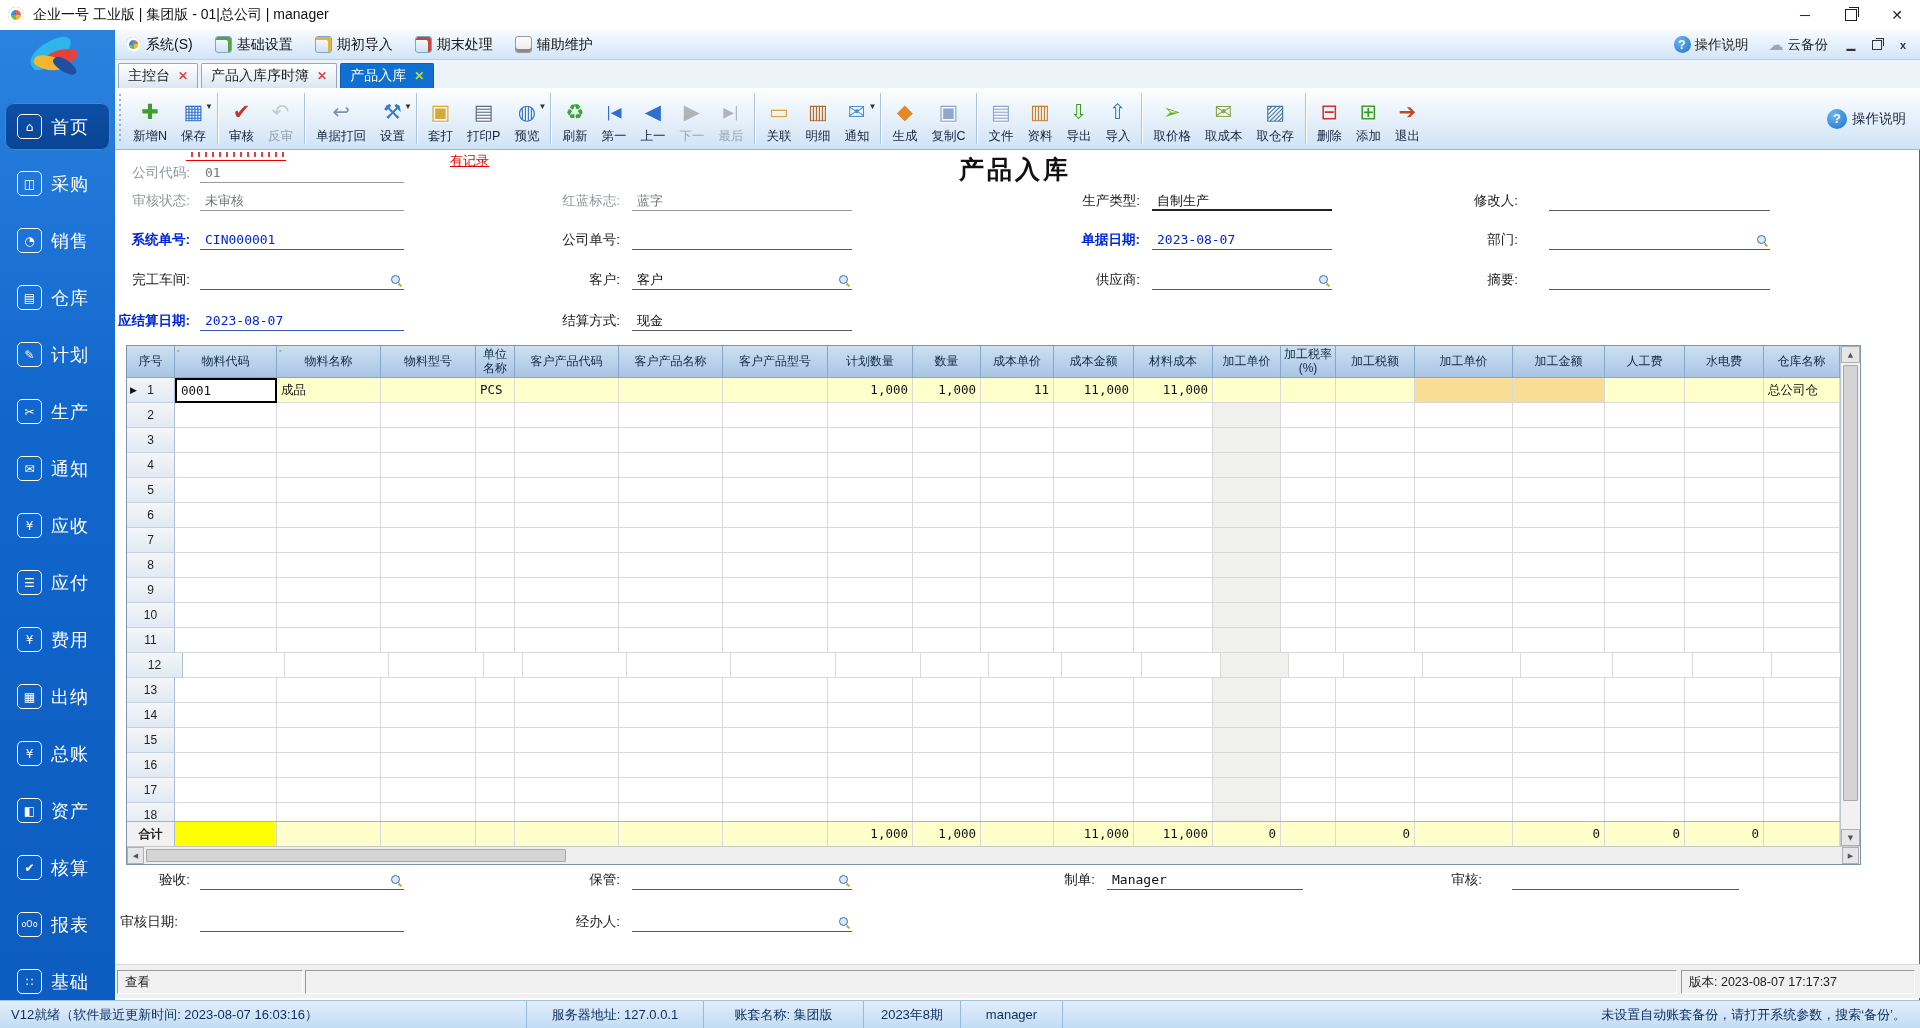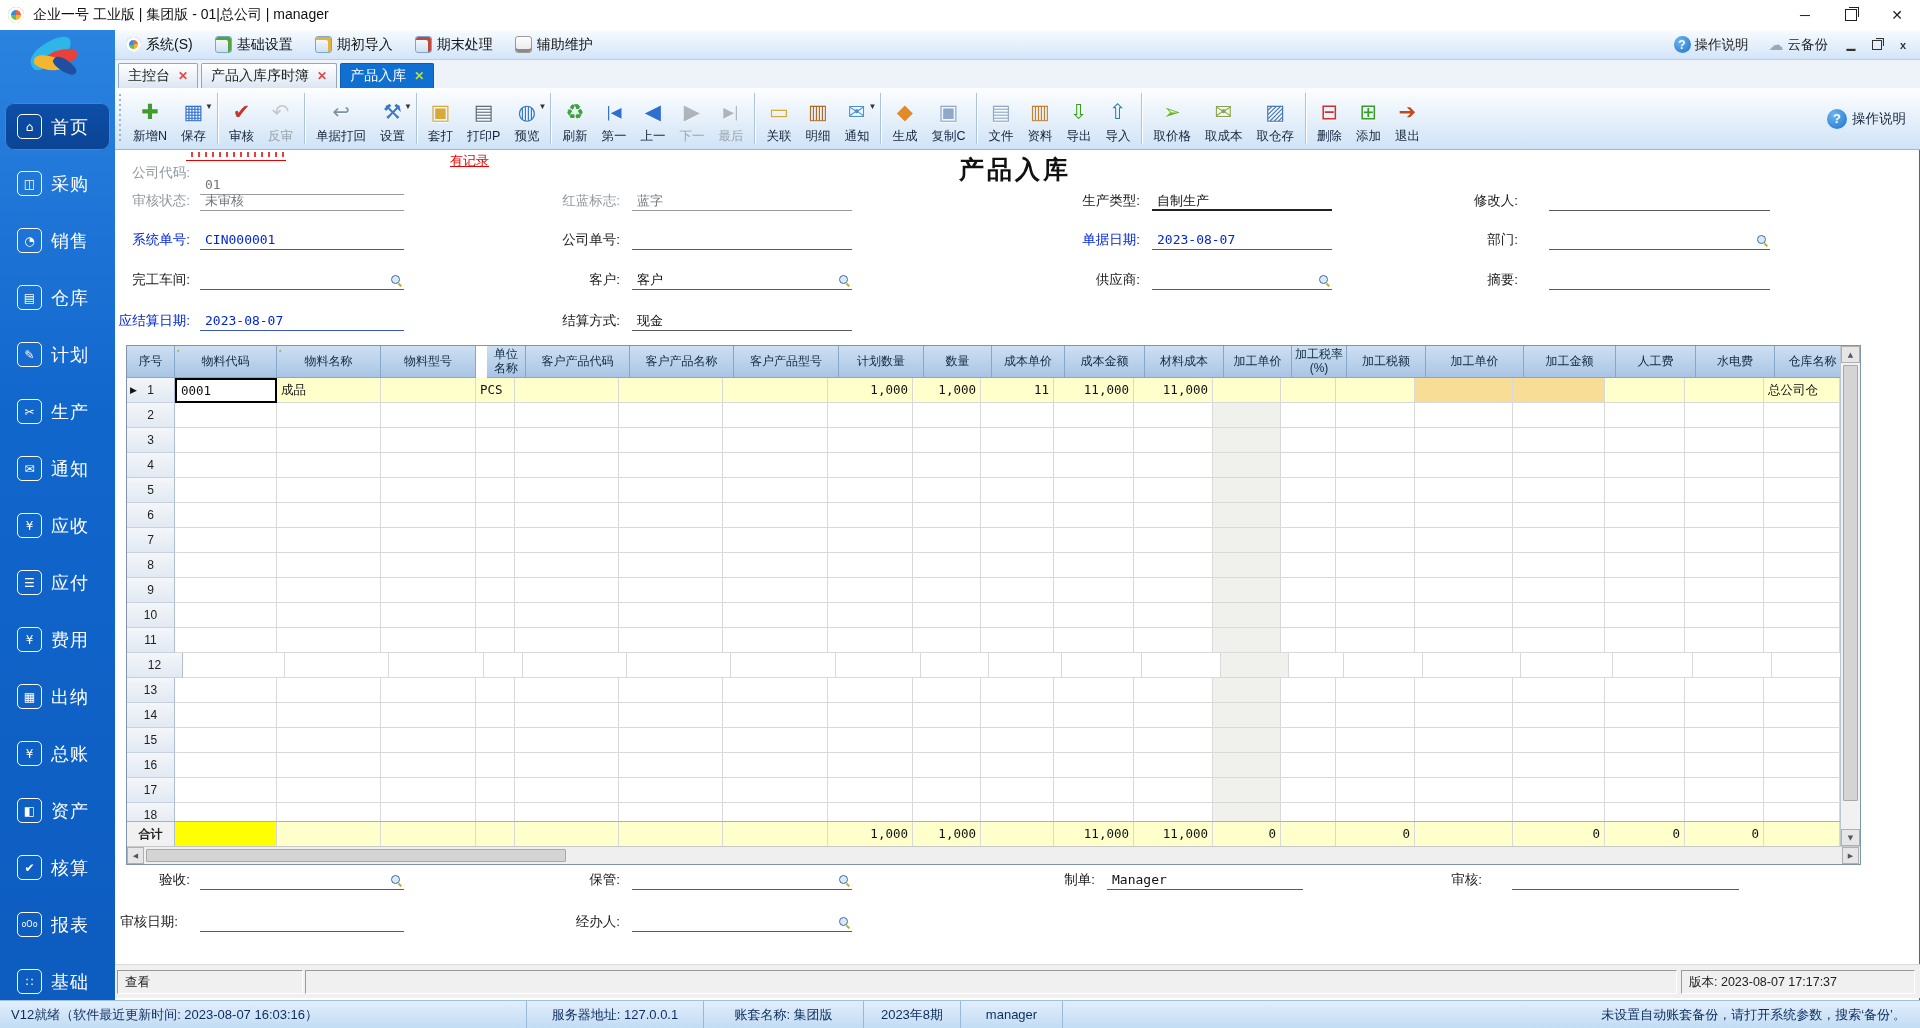--- a/index.html
+++ b/index.html
@@ -75,21 +75,21 @@
   .tb-btn.disabled .tb-ico{opacity:.45;filter:grayscale(1);}
   .tb-dd{position:absolute;right:0px;top:14px;font-size:8px;color:#333;}
   #tb-help{margin-left:auto;display:flex;align-items:center;gap:5px;padding-right:14px;font-size:13.5px;color:#16233c;cursor:pointer;}
   #tb-help .qmark{width:20px;height:20px;font-size:13px;}
 
   
   #form-layer{position:absolute;left:0;top:0;width:1920px;height:1028px;pointer-events:none;}
   #form-layer *{pointer-events:auto;}
   .f-label{position:absolute;width:175px;text-align:right;font-size:13.5px;line-height:20px;color:#1a1a1a;white-space:nowrap;}
   .f-label.muted{color:#8f969c;}
-  .f-label.blue{color:#0026d8;}
+  .f-label.blue{color:#0026d8;font-weight:bold;}
   .f-field{position:absolute;height:20px;border-bottom:1px solid #5a5a5a;font-size:13px;line-height:19px;box-sizing:border-box;
     font-family:"DejaVu Sans Mono","Liberation Mono",monospace;color:#111;padding-left:5px;}
   .f-field.muted{border-bottom-color:#9a9a9a;color:#70767c;}
   .f-field.blue{border-bottom-color:#3a56c4;color:#0026d8;}
   .f-field.strong{border-bottom:2px solid #222;}
   .lookup{position:absolute;right:2px;bottom:3px;width:11px;height:11px;cursor:pointer;}
   .lookup::before{content:"";position:absolute;left:0;top:0;width:7px;height:7px;border:1.5px solid #3a6ea5;border-radius:50%;background:#dce9f5;}
   .lookup::after{content:"";position:absolute;right:0px;bottom:0px;width:4px;height:1.8px;background:#caa23a;transform:rotate(45deg);}
   #form-title{position:absolute;left:930px;top:153px;width:170px;text-align:center;font-family:"DejaVu Serif","Liberation Serif",serif;
     font-size:25px;font-weight:bold;color:#111;letter-spacing:3px;}
@@ -436,21 +436,21 @@
       <span class="qmark">?</span>
       <span id="tb-help-label">操作说明</span>
     </div>
   </div>
 
   <div id="form-layer">
     <div class="red-clip"></div>
     <span id="record-flag">有记录</span>
     <div id="form-title">产品入库</div>
   <div class="f-label muted" style="left: 15px; top: 163px;">公司代码:</div>
-      <div class="f-field muted" style="left: 200px; top: 163px; width: 204px; margin-top: 12px;"><span>01</span></div>
+      <div class="f-field muted" style="left: 200px; top: 163px; width: 204px;"><span>01</span></div>
       <div class="f-label muted" style="left: 15px; top: 191px;">审核状态:</div>
       <div class="f-field muted" style="left: 200px; top: 191px; width: 204px;"><span>未审核</span></div>
       <div class="f-label muted" style="left: 445px; top: 191px;">红蓝标志:</div>
       <div class="f-field muted" style="left: 632px; top: 191px; width: 220px;"><span>蓝字</span></div>
       <div class="f-label " style="left: 965px; top: 191px;">生产类型:</div>
       <div class="f-field strong" style="left: 1152px; top: 191px; width: 180px;"><span>自制生产</span></div>
       <div class="f-label " style="left: 1343px; top: 191px;">修改人:</div>
       <div class="f-field " style="left: 1549px; top: 191px; width: 221px;"><span></span></div>
       <div class="f-label blue" style="left: 15px; top: 230px;">系统单号:</div>
       <div class="f-field blue" style="left: 200px; top: 230px; width: 204px;"><span>CIN000001</span></div>
@@ -495,21 +495,21 @@
           <span class="req">▪</span>
           <span>物料代码</span>
         </div>
         <div class="g-hcell" style="width: 104px;">
           <span class="req">▪</span>
           <span>物料名称</span>
         </div>
         <div class="g-hcell" style="width: 95px;">
           <span>物料型号</span>
         </div>
-        <div class="g-hcell" style="width: 39px; margin-left: 11px;">
+        <div class="g-hcell" style="width: 39px;">
           <span>单位名称</span>
         </div>
         <div class="g-hcell" style="width: 104px;">
           <span>客户产品代码</span>
         </div>
         <div class="g-hcell" style="width: 104px;">
           <span>客户产品名称</span>
         </div>
         <div class="g-hcell" style="width: 105px;">
           <span>客户产品型号</span>

